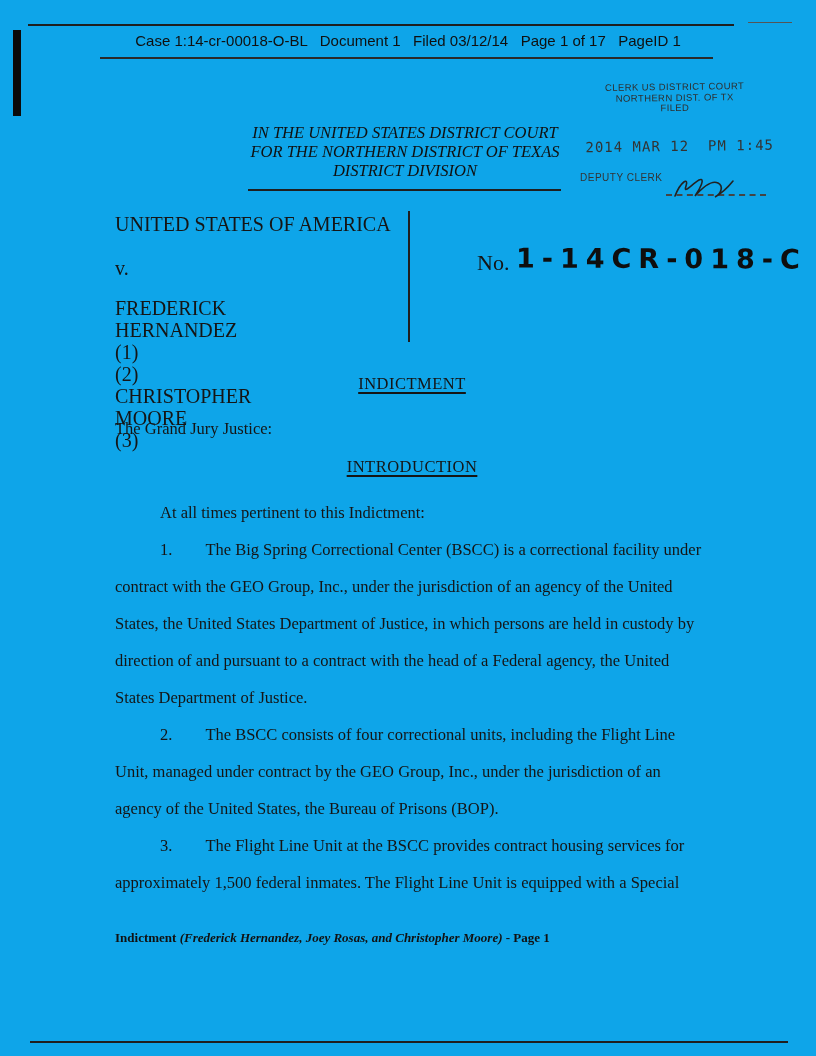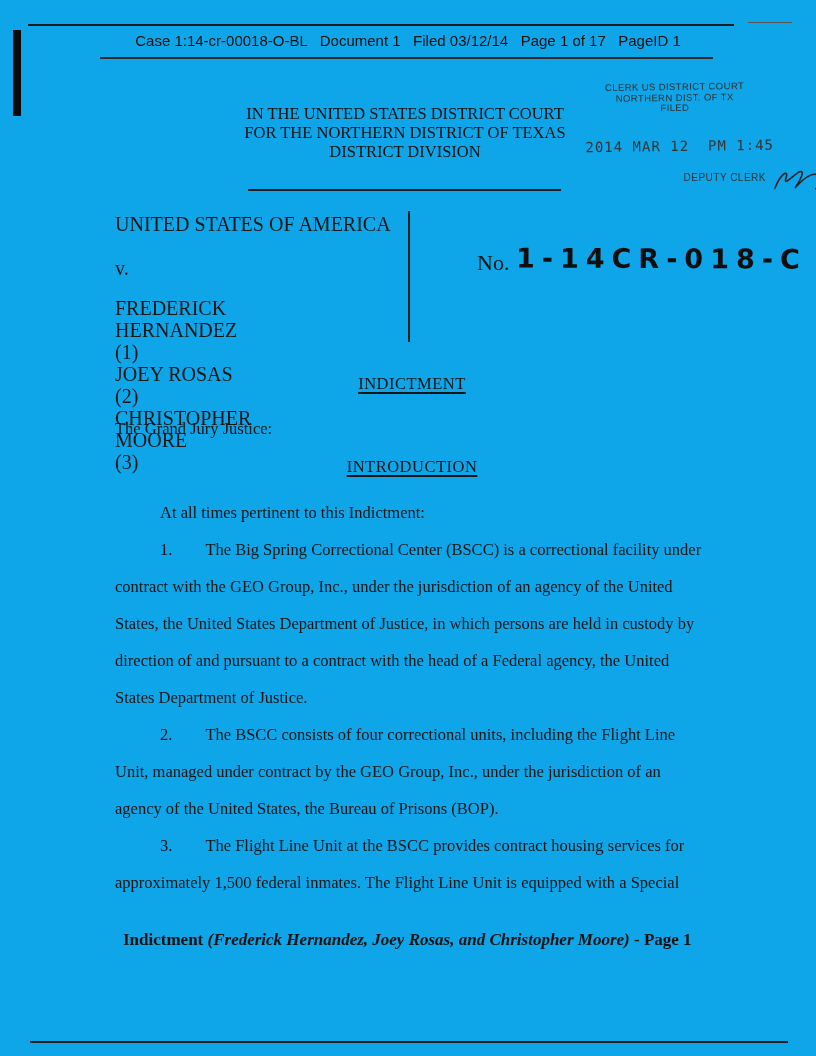--- a/index.html
+++ b/index.html
@@ -40,32 +40,31 @@
     font-family: "Liberation Sans", sans-serif;
     transform: rotate(-0.8deg);
   }
   .stamp-small { font-size: 9.5px; line-height: 10.5px; letter-spacing: 0.4px; }
   .stamp-date {
     margin-top: 24px; font-family: "DejaVu Sans Mono", monospace;
     font-size: 14px; letter-spacing: 1px; white-space: pre; color: #333;
   }
   .deputy-row {
     position: absolute; top: 172px; left: 580px; width: 186px;
-    display: flex; align-items: flex-end;
+    display: flex; 
     font-family: "Liberation Sans", sans-serif;
-    flex-direction: column;
   }
   .deputy-label { font-size: 10px; letter-spacing: 0.5px; color: #333; padding-bottom: 3px; }
   .sig-area { flex: 1; position: relative; height: 24px; border-bottom: 2px dashed #444; margin-left: 3px; }
   .sig-area svg { position: absolute; left: 6px; bottom: -8px; }
 
   
   .court-heading {
-    position: absolute; top: 104px; left: 165px; width: 480px;
-    text-align: center; font-size: 16.5px; line-height: 19px; color: #101010;
+    position: absolute; top: 123px; left: 165px; width: 480px;
+    text-align: center; font-size: 16.5px; line-height: 19px; color: #101010; font-style: italic;
   }
 
   
   .caption-left { position: absolute; left: 115px; top: 213px; width: 290px; font-size: 20px; }
   .versus { margin-top: 21px; }
   .defendants { margin-top: 17px; }
   .def-row { display: flex; line-height: 22px; flex-direction: column; }
   .def-name { width: 208px; }
   .case-no-label { position: absolute; left: 477px; top: 250px; font-size: 22px; }
   .case-no-stamp {
@@ -86,21 +85,21 @@
   }
   .charges { margin: 25px 0 0 0; line-height: 20px; }
   .mt { margin-top: 18px; }
   .intro { margin: 17px 0 0 0; line-height: 37px; padding-left: 45px; }
   .para { margin: 0; line-height: 37px; text-indent: 45px; }
   .pnum { padding-right: 33px; }
 
   
   .doc-footer {
     position: absolute; left: 115px; top: 930px;
-    font-size: 17px; font-weight: bold; color: #111; margin-left: 8px;
+    font-size: 13px; font-weight: bold; color: #111;
   }
   .doc-footer span { white-space: pre; }
   .f-i { font-style: italic; }
 </style>
 </head>
 <body>
 
 <div class="page">
 
   <div class="edge-bar"></div>
@@ -136,21 +135,20 @@
 
   <div class="caption-left">
     <div class="plaintiff">UNITED STATES OF AMERICA</div>
     <div class="versus">v.</div>
     <div class="defendants">
       <div class="def-row">
         <span class="def-name">FREDERICK HERNANDEZ</span>
         <span class="def-num">(1)</span>
       </div>
       <div class="def-row">
-        <span class="def-name">JOEY ROSAS</span>
         <span class="def-num">(2)</span>
       </div>
       <div class="def-row">
         <span class="def-name">CHRISTOPHER MOORE</span>
         <span class="def-num">(3)</span>
       </div>
     </div>
   </div>
   <div class="case-no-label">No.</div>
   <div class="case-no-stamp">1-14CR-018-C</div>

